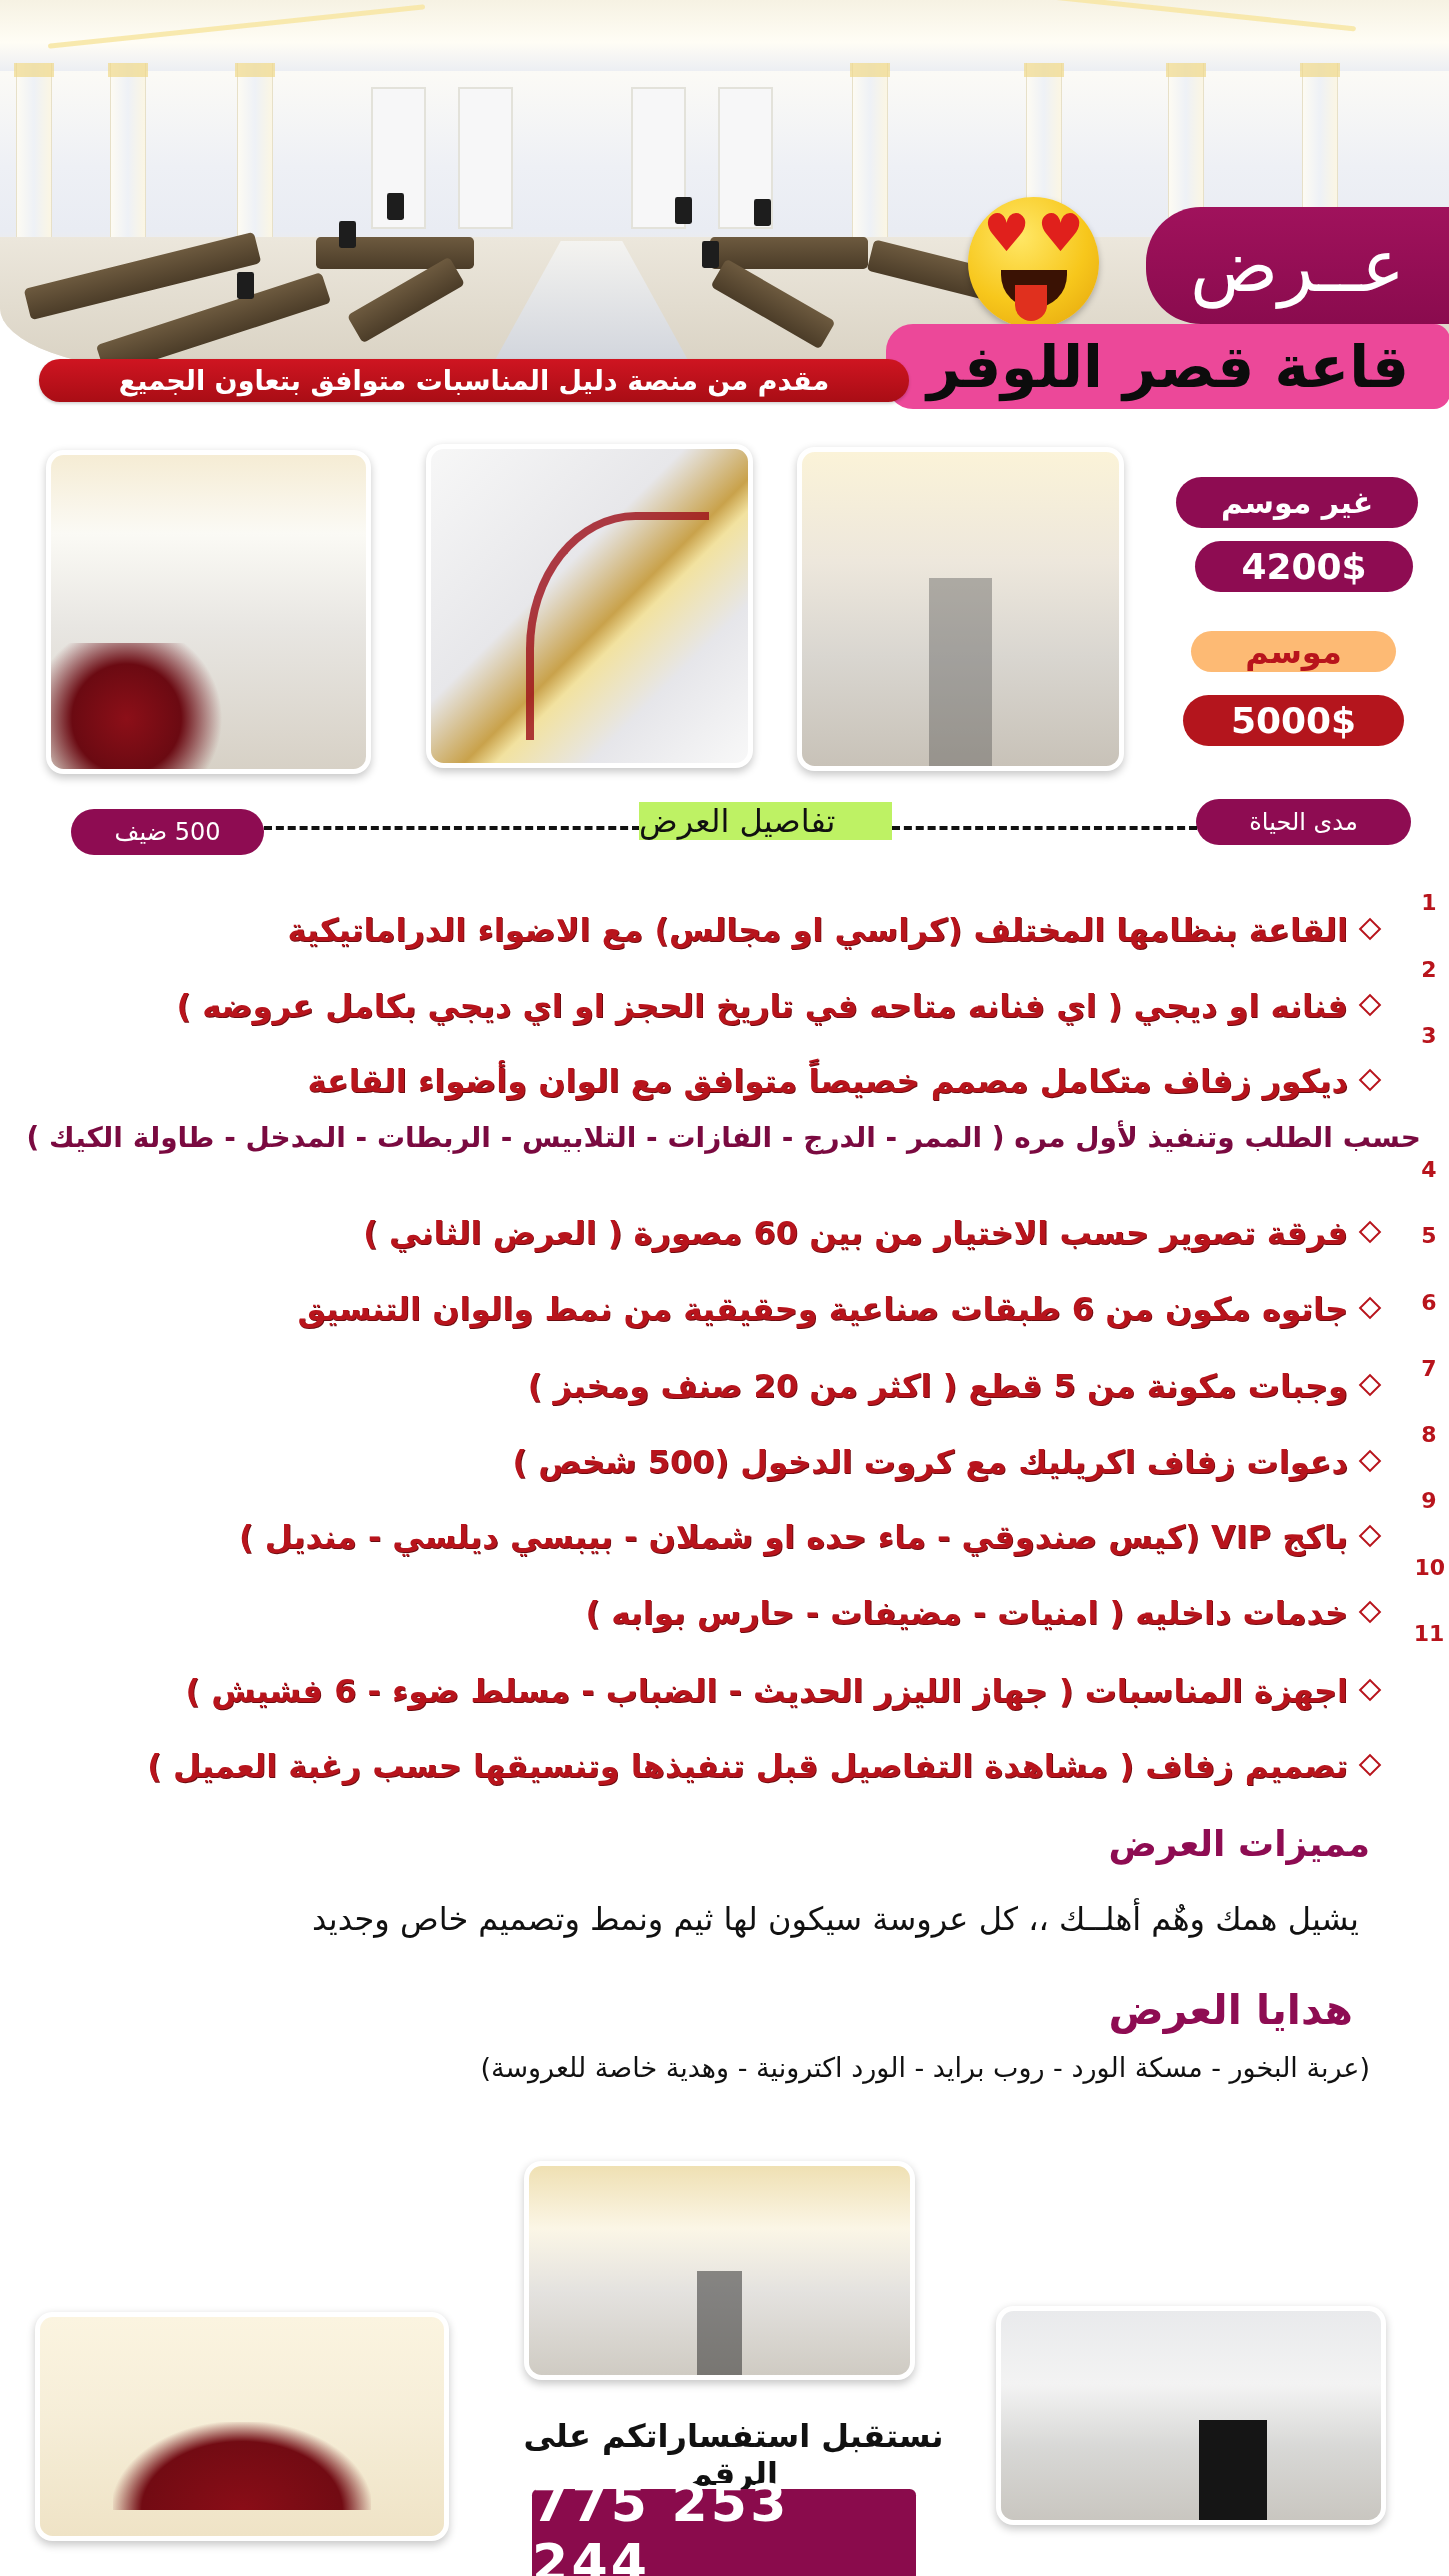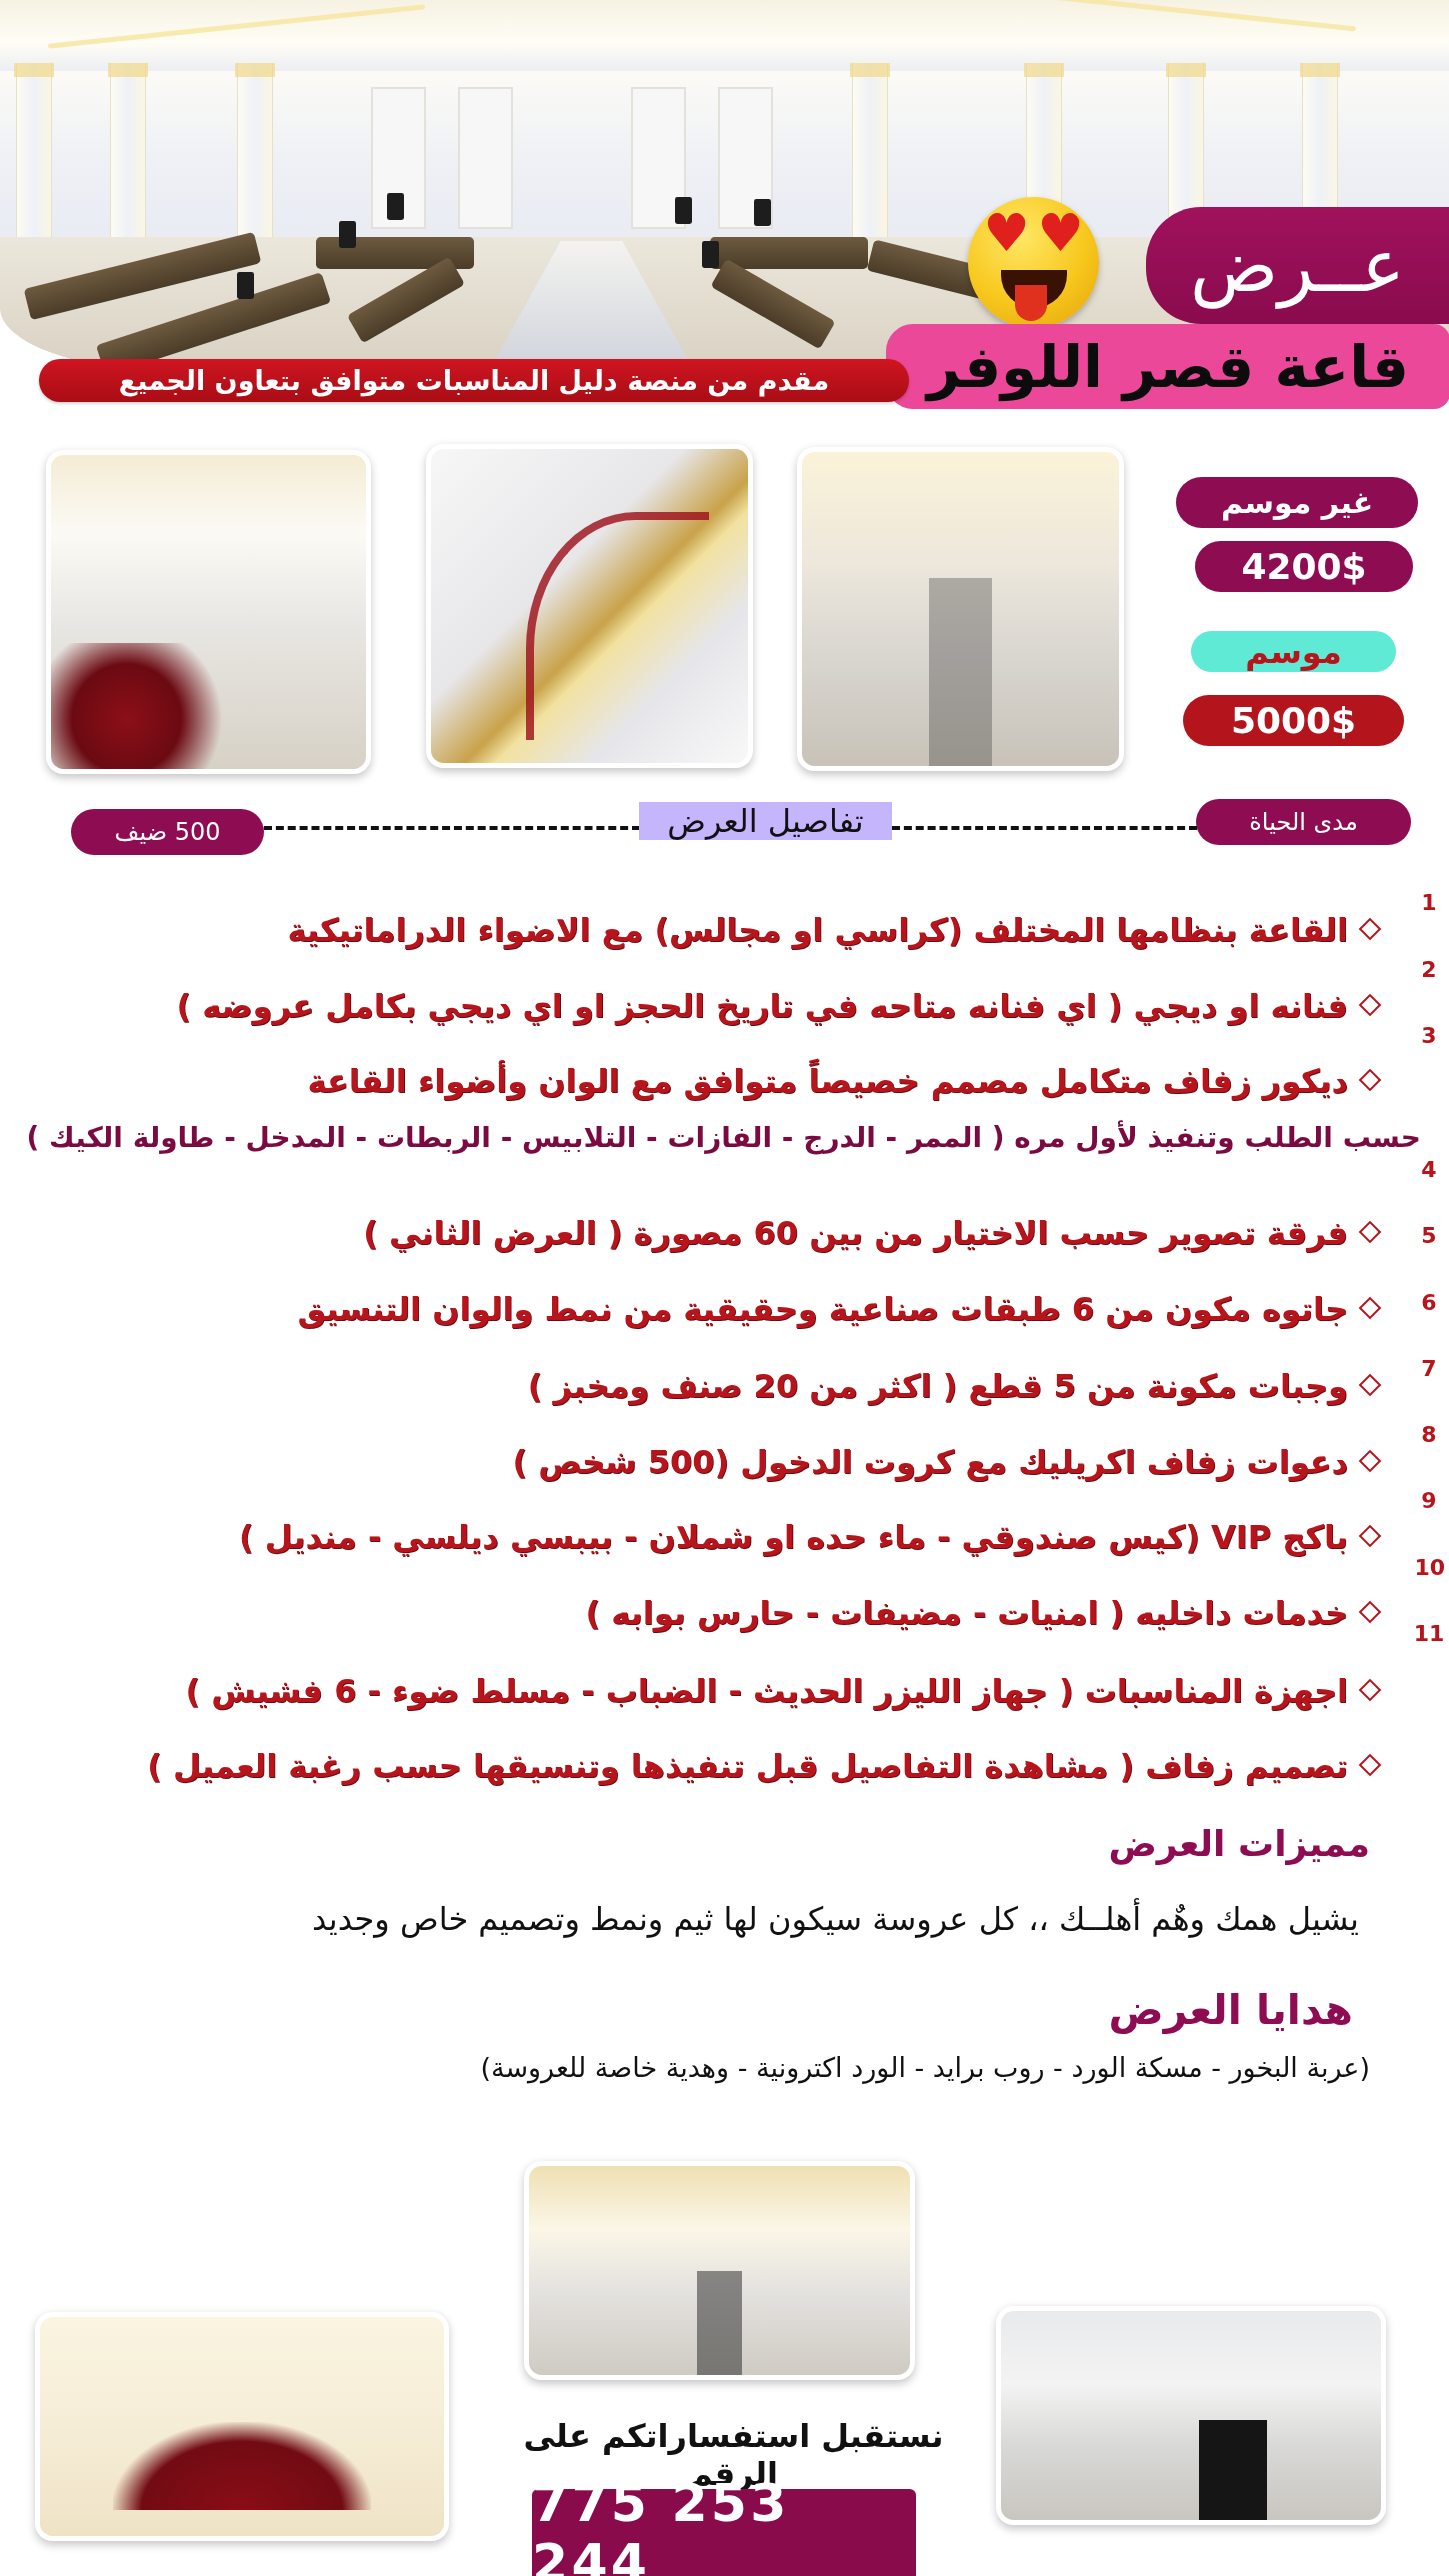--- a/index.html
+++ b/index.html
@@ -79,24 +79,24 @@
   .pic-building { background: linear-gradient(180deg,#e9eaec 0%,#f3f3f3 35%,#d8d8d6 65%,#c9c6c0 100%); }
   .pic-building::after { content: ""; position: absolute; left: 52%; top: 52%; width: 18%; height: 48%; background: #151515; }
 
   
   .pill {
     position: absolute; border-radius: 32px; display: flex; align-items: center; justify-content: center;
     font-family: "DejaVu Sans", sans-serif; font-weight: 700; direction: rtl;
   }
   .pill-plum { background: #8e0c52; color: #fff; }
   .pill-red { background: #b4151d; color: #fff; }
-  .pill-pink { background: #5eead4; color: #b8141c; }
+  .pill-pink { background: #fdba74; color: #b8141c; }
   .dash-line { position: absolute; top: 25px; height: 0; border-top: 4px dashed #111; }
   .details-title {
-    position: absolute; left: 647px; top: 3.2px; width: 253px; text-align: center; background: #c4b5fd;
+    position: absolute; left: 647px; top: 3.2px; width: 253px; text-align: left; background: #bef264;
     font-size: 32px; font-family: "DejaVu Sans", sans-serif; color: #111; direction: rtl;
   }
   .item {
     position: absolute; right: 71px; direction: rtl; white-space: nowrap;
     font-family: "DejaVu Sans", sans-serif; font-weight: 700; font-size: 32px; color: #b8141c;
     text-shadow: 0.8px 0.8px 0 #6a0b10;
   }
   .item .diamond { display: inline-block; width: 16px; height: 16px; border: 2.4px solid #b8141c; transform: rotate(45deg); margin-left: 14px; vertical-align: middle; position: relative; top: -3.2px; }
   .item-sub { position: absolute; right: 28px; direction: rtl; white-space: nowrap;
     font-family: "DejaVu Sans", sans-serif; font-weight: 700; font-size: 28px; color: #7a0a40; }

